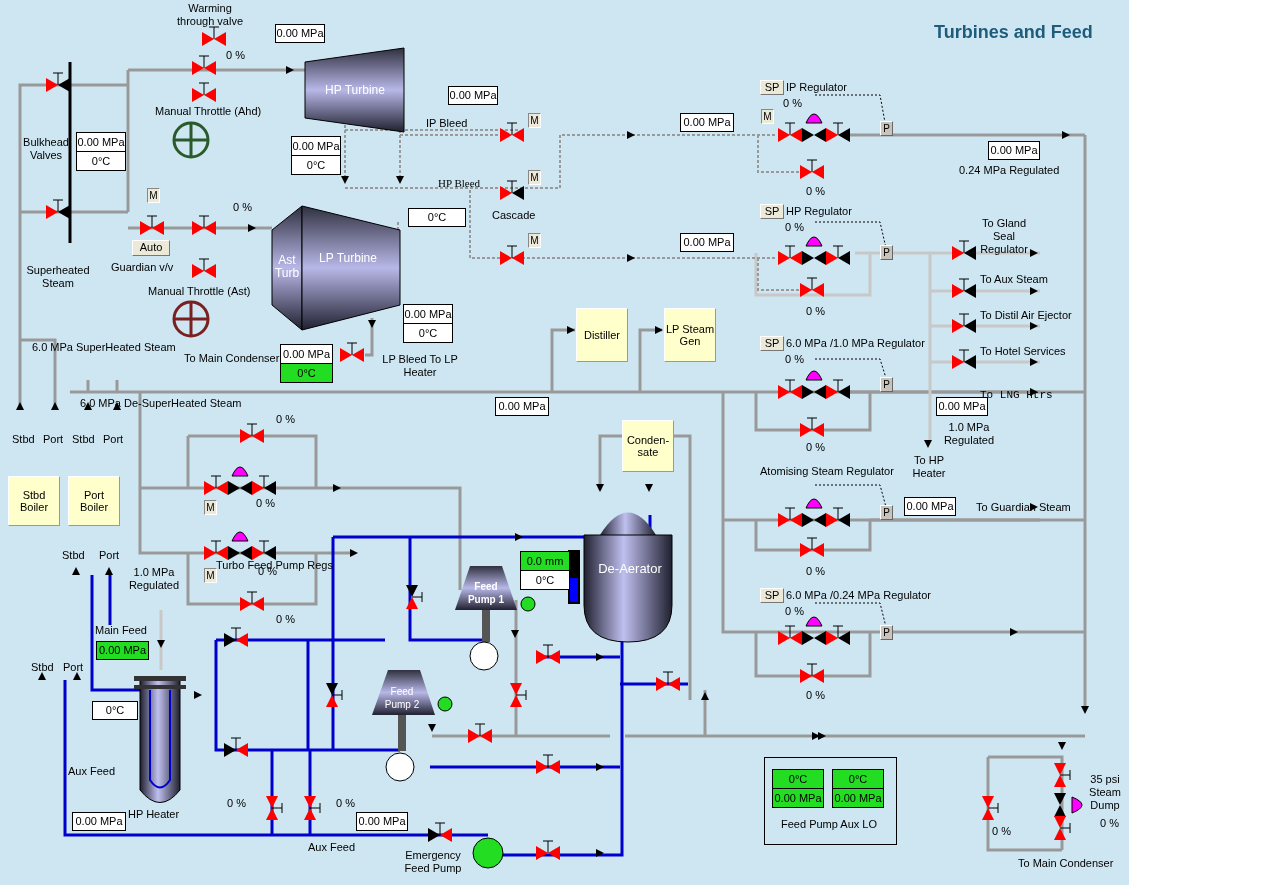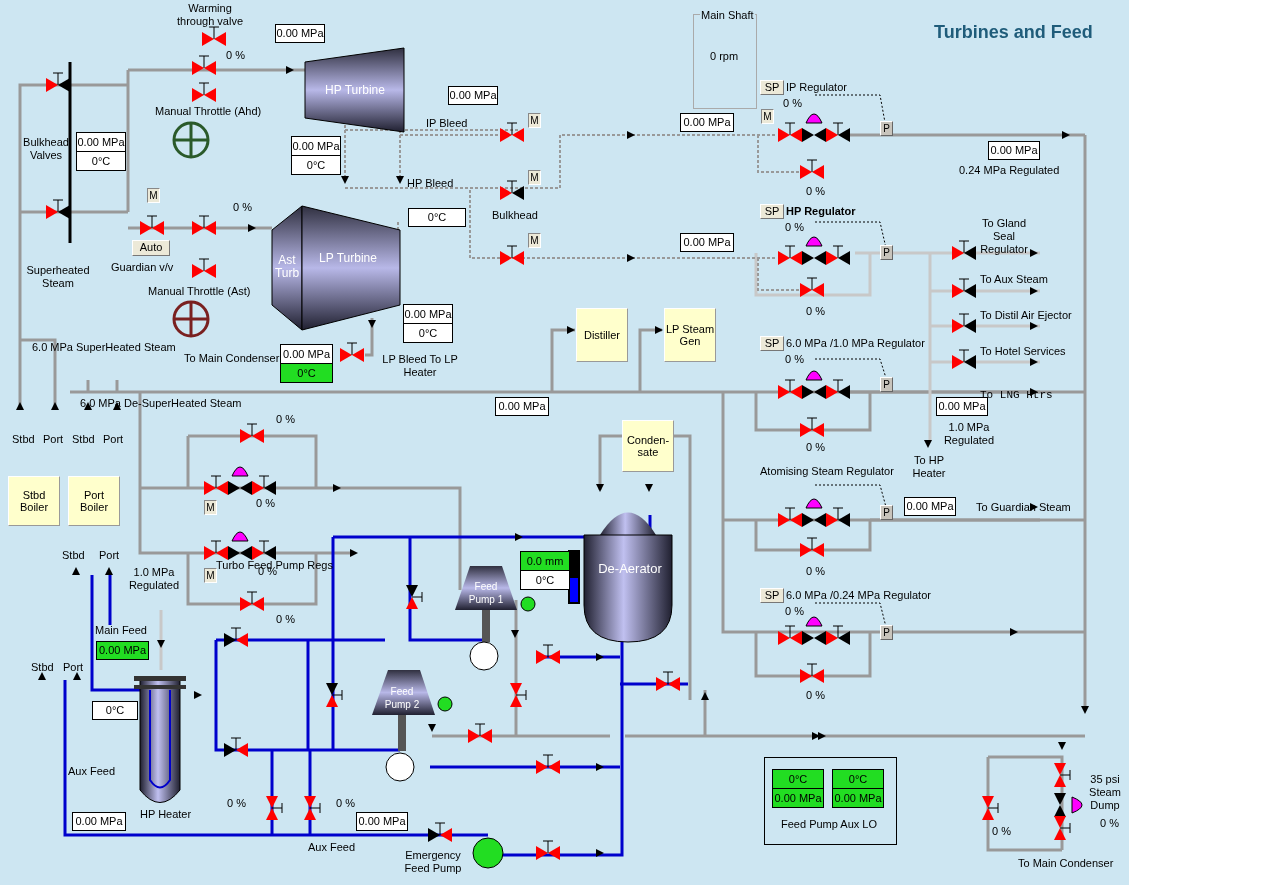--- a/index.html
+++ b/index.html
@@ -402,24 +402,20 @@
         </g>
     <g stroke="#7a2020" stroke-width="3" fill="none">
           <circle cx="191" cy="319" r="17"></circle>
           <path d="M174,319 H208 M191,302 V336"></path>
         </g>
     <path d="M815,95 H880 L886,128 M815,222 H880 L886,248 M815,359 H880 L886,378 M815,485 H880 L886,507 M815,603 H880 L886,627" stroke="#000" stroke-dasharray="2,2" fill="none"></path>
   </g>
 </svg>
 
 <div class="title">Turbines and Feed</div>
-<div class="shaft">
-  <div class="t" style="left:6px;top:-6px;background:#cde6f2;padding:0 1px;">Main Shaft</div>
-  <div class="t" style="left:16px;top:35px;">0 rpm</div>
-</div>
 
 <div class="t tc" style="left:170px;top:2px;width:80px;">Warming through valve</div>
 <div class="t" style="left:226px;top:49px;">0 %</div>
 <div class="t" style="left:155px;top:105px;">Manual Throttle (Ahd)</div>
 <div class="box" style="left:275px;top:24px;width:48px;">0.00 MPa</div>
 <div class="t tc" style="left:20px;top:136px;width:52px;">Bulkhead Valves</div>
 <div class="box2" style="left:76px;top:132px;width:48px;">
       <div>0.00 MPa</div>
       <div>0°C</div>
     </div>
@@ -444,39 +440,39 @@
     </div>
 <div class="t" style="left:184px;top:352px;">To Main Condenser</div>
 <div class="box2" style="left:280px;top:344px;width:51px;">
       <div>0.00 MPa</div>
       <div class="green">0°C</div>
     </div>
 <div class="t tc" style="left:370px;top:353px;width:100px;">LP Bleed To LP Heater</div>
 
 <div class="t" style="left:426px;top:117px;">IP Bleed</div>
 <div class="box" style="left:448px;top:86px;width:48px;">0.00 MPa</div>
-<div class="t" style="left:407px;top:177px;">HP Bleed</div>
-<div class="t" style="left:492px;top:209px;">Bulkhead</div>
+<div class="t" style="left:438px;top:177px;font-family:Liberation Serif, serif;">HP Bleed</div>
+<div class="t" style="left:492px;top:209px;">Cascade</div>
 <div class="mbtn" style="left:528px;top:113px;">M</div>
 <div class="mbtn" style="left:528px;top:170px;">M</div>
 <div class="mbtn" style="left:528px;top:233px;">M</div>
 <div class="box" style="left:680px;top:113px;width:52px;">0.00 MPa</div>
 <div class="box" style="left:680px;top:233px;width:52px;">0.00 MPa</div>
 
 <div class="btn" style="left:760px;top:80px;width:22px;height:13px;">SP</div>
 <div class="t" style="left:786px;top:81px;">IP Regulator</div>
 <div class="t" style="left:783px;top:97px;">0 %</div>
 <div class="mbtn" style="left:761px;top:109px;">M</div>
 <div class="pbtn" style="left:880px;top:121px;">P</div>
 <div class="t" style="left:806px;top:185px;">0 %</div>
 <div class="box" style="left:988px;top:141px;width:50px;">0.00 MPa</div>
 <div class="t" style="left:959px;top:164px;">0.24 MPa Regulated</div>
 
 <div class="btn" style="left:760px;top:204px;width:22px;height:13px;">SP</div>
-<div class="t" style="left:786px;top:205px;font-weight:bold;">HP Regulator</div>
+<div class="t" style="left:786px;top:205px;">HP Regulator</div>
 <div class="t" style="left:785px;top:221px;">0 %</div>
 <div class="pbtn" style="left:880px;top:245px;">P</div>
 <div class="t" style="left:806px;top:305px;">0 %</div>
 
 <div class="t tc" style="left:975px;top:217px;width:58px;">To Gland Seal Regulator</div>
 <div class="t" style="left:980px;top:273px;">To Aux Steam</div>
 <div class="t" style="left:980px;top:309px;">To Distil Air Ejector</div>
 <div class="t" style="left:980px;top:345px;">To Hotel Services</div>
 <div class="t" style="left:980px;top:389px;font-family:Liberation Mono, monospace;">To LNG Htrs</div>
 
@@ -521,33 +517,33 @@
 <div class="t" style="left:258px;top:565px;">0 %</div>
 <div class="mbtn" style="left:204px;top:568px;">M</div>
 <div class="t" style="left:276px;top:613px;">0 %</div>
 <div class="t tc" style="left:126px;top:566px;width:56px;">1.0 MPa Regulated</div>
 
 <div class="wlabel" style="left:595px;top:562px;width:70px;font-size:13px;">De-Aerator</div>
 <div class="box2" style="left:520px;top:551px;width:48px;">
       <div class="green">0.0 mm</div>
       <div>0°C</div>
     </div>
-<div class="wlabel" style="left:462px;top:580px;width:48px;font-size:10px;white-space:normal;">Feed Pump 1</div>
+<div class="wlabel" style="left:462px;top:580px;width:48px;font-size:10px;white-space:normal;font-weight:bold;">Feed Pump 1</div>
 <div class="wlabel" style="left:378px;top:685px;width:48px;font-size:10px;white-space:normal;">Feed Pump 2</div>
 
 <div class="t" style="left:62px;top:549px;">Stbd</div>
 <div class="t" style="left:99px;top:549px;">Port</div>
 <div class="t" style="left:31px;top:661px;">Stbd</div>
 <div class="t" style="left:63px;top:661px;">Port</div>
 <div class="t" style="left:95px;top:624px;">Main Feed</div>
 <div class="box green" style="left:96px;top:641px;width:51px;">0.00 MPa</div>
 <div class="box" style="left:92px;top:701px;width:44px;">0°C</div>
 <div class="t" style="left:68px;top:765px;">Aux Feed</div>
 <div class="box" style="left:72px;top:812px;width:52px;">0.00 MPa</div>
-<div class="t" style="left:140px;top:808px;">HP Heater</div>
+<div class="t" style="left:128px;top:808px;">HP Heater</div>
 <div class="t" style="left:227px;top:797px;">0 %</div>
 <div class="t" style="left:336px;top:797px;">0 %</div>
 <div class="t" style="left:308px;top:841px;">Aux  Feed</div>
 <div class="box" style="left:356px;top:812px;width:50px;">0.00 MPa</div>
 <div class="t tc" style="left:400px;top:849px;width:66px;">Emergency Feed Pump</div>
 
 <div style="position:absolute;left:764px;top:757px;width:131px;height:86px;border:1px solid #000;">
   <div class="box2 green" style="left:7px;top:11px;width:50px;">
         <div class="green">0°C</div>
         <div class="green">0.00 MPa</div>

